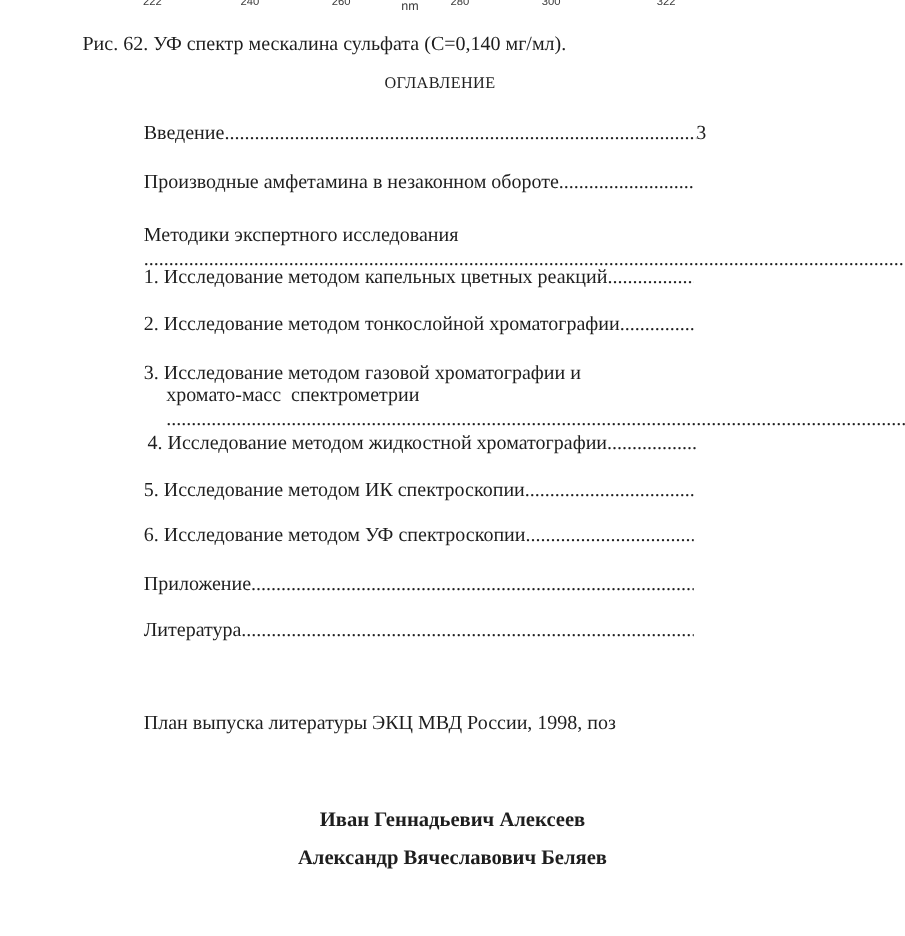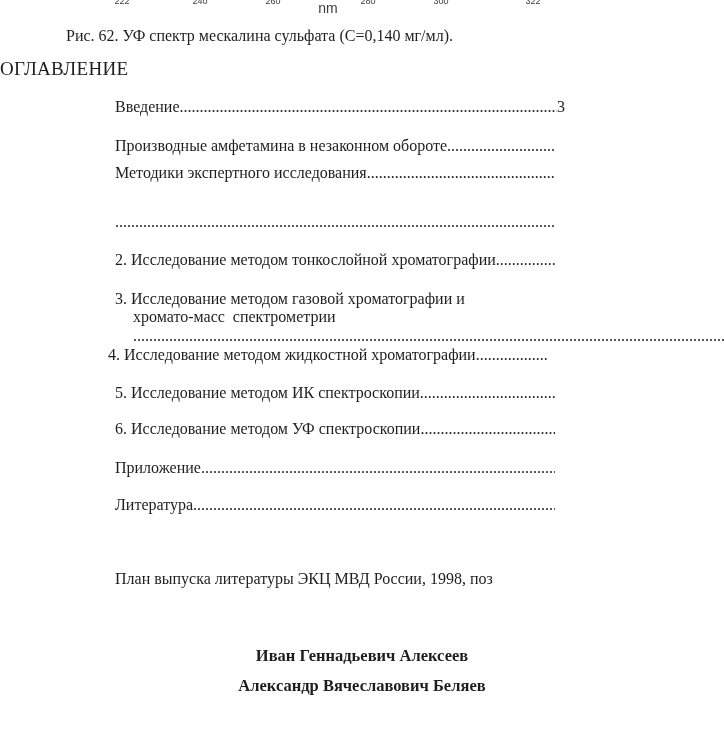--- a/index.html
+++ b/index.html
@@ -23,31 +23,32 @@
     position: absolute; top: -4px;
     transform: translateX(-50%);
     font-family: "Liberation Sans", "DejaVu Sans", sans-serif;
     font-size: 9px; color: #3c3c3c;
     white-space: nowrap;
   }
   .axis-unit {
     position: absolute; top: 0;
     transform: translateX(-50%);
     font-family: "Liberation Sans", "DejaVu Sans", sans-serif;
-    font-size: 14px; color: #3c3c3c;
+    font-size: 10px; color: #3c3c3c;
   }
 
   .figure-caption {
     position: absolute; top: 27px; left: 66px;
     font-size: 16px; white-space: pre;
   }
 
   .toc-heading {
     position: absolute; top: 58px; left: 0; width: 704px;
-    font-size: 19px; letter-spacing: 0.3px;
+    text-align: center;
+    font-size: 13px; letter-spacing: 0.3px;
   }
 
   .toc-row {
     position: absolute;
     display: flex; align-items: baseline;
     font-size: 16px; line-height: 19px;
     white-space: nowrap;
   }
   .toc-row .t { flex: none; white-space: pre; }
   .toc-row .dots { flex: 1 1 auto; overflow: hidden; white-space: nowrap; }
@@ -88,39 +89,40 @@
   <div id="toc">
       <div class="toc-row" style="top: 97px; left: 115px; width: 450px;">
         <span class="t">Введение</span>
         <span class="dots">........................................................................................................................................................................................................................................</span>
         <span class="pg">3</span>
       </div>
       <div class="toc-row" style="top: 136px; left: 115px; width: 440px;">
         <span class="t">Производные амфетамина в незаконном обороте</span>
         <span class="dots">........................................................................................................................................................................................................................................</span>
       </div>
-      <div class="toc-row" style="top: 163px; left: 115px; width: 440px;">
+      <div class="toc-row" style="top: 179px; left: 115px; width: 440px; flex-direction: column;">
         <span class="t">Методики экспертного исследования</span>
         <span class="dots">........................................................................................................................................................................................................................................</span>
       </div>
       <div class="toc-row" style="top: 212px; left: 115px; width: 440px;">
+        <span class="t">1. Исследование методом капельных цветных реакций</span>
         <span class="dots">........................................................................................................................................................................................................................................</span>
       </div>
       <div class="toc-row" style="top: 250px; left: 115px; width: 440px;">
         <span class="t">2. Исследование методом тонкослойной хроматографии</span>
         <span class="dots">........................................................................................................................................................................................................................................</span>
       </div>
       <div class="toc-row" style="top: 289px; left: 115px; width: 440px;">
         <span class="t">3. Исследование методом газовой хроматографии и</span>
       </div>
       <div class="toc-row" style="top: 307px; left: 133px; width: 422px; flex-direction: column;">
         <span class="t">хромато-масс  спектрометрии</span>
         <span class="dots">........................................................................................................................................................................................................................................</span>
       </div>
-      <div class="toc-row" style="top: 345px; left: 108px; width: 440px; justify-content: space-between;">
+      <div class="toc-row" style="top: 345px; left: 118px; width: 440px; justify-content: space-between;">
         <span class="t">4. Исследование методом жидкостной хроматографии</span>
         <span class="dots">........................................................................................................................................................................................................................................</span>
       </div>
       <div class="toc-row" style="top: 383px; left: 115px; width: 440px;">
         <span class="t">5. Исследование методом ИК спектроскопии</span>
         <span class="dots">........................................................................................................................................................................................................................................</span>
       </div>
       <div class="toc-row" style="top: 419px; left: 115px; width: 440px;">
         <span class="t">6. Исследование методом УФ спектроскопии</span>
         <span class="dots">........................................................................................................................................................................................................................................</span>

